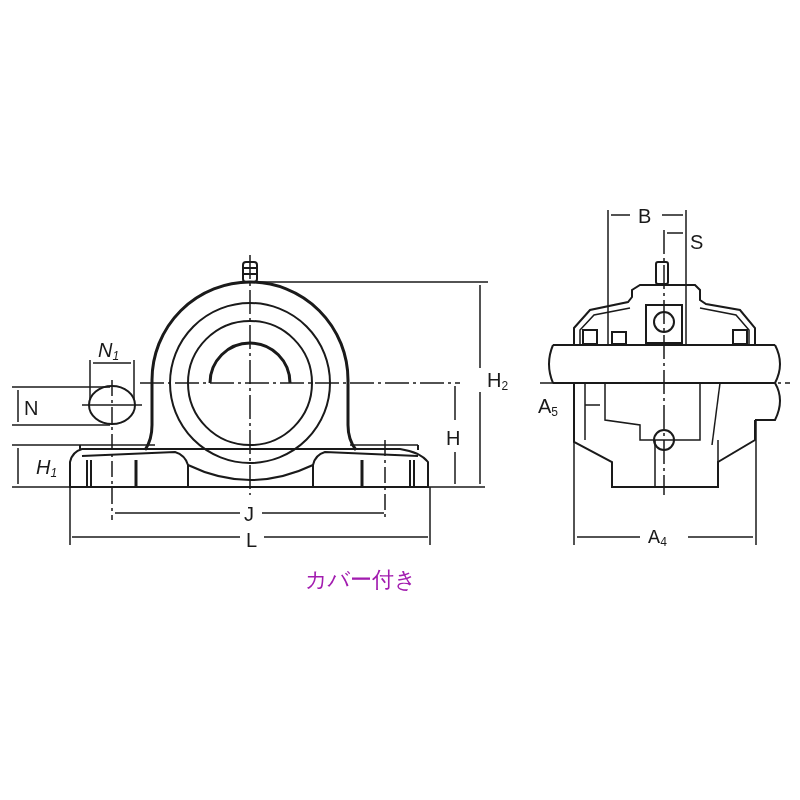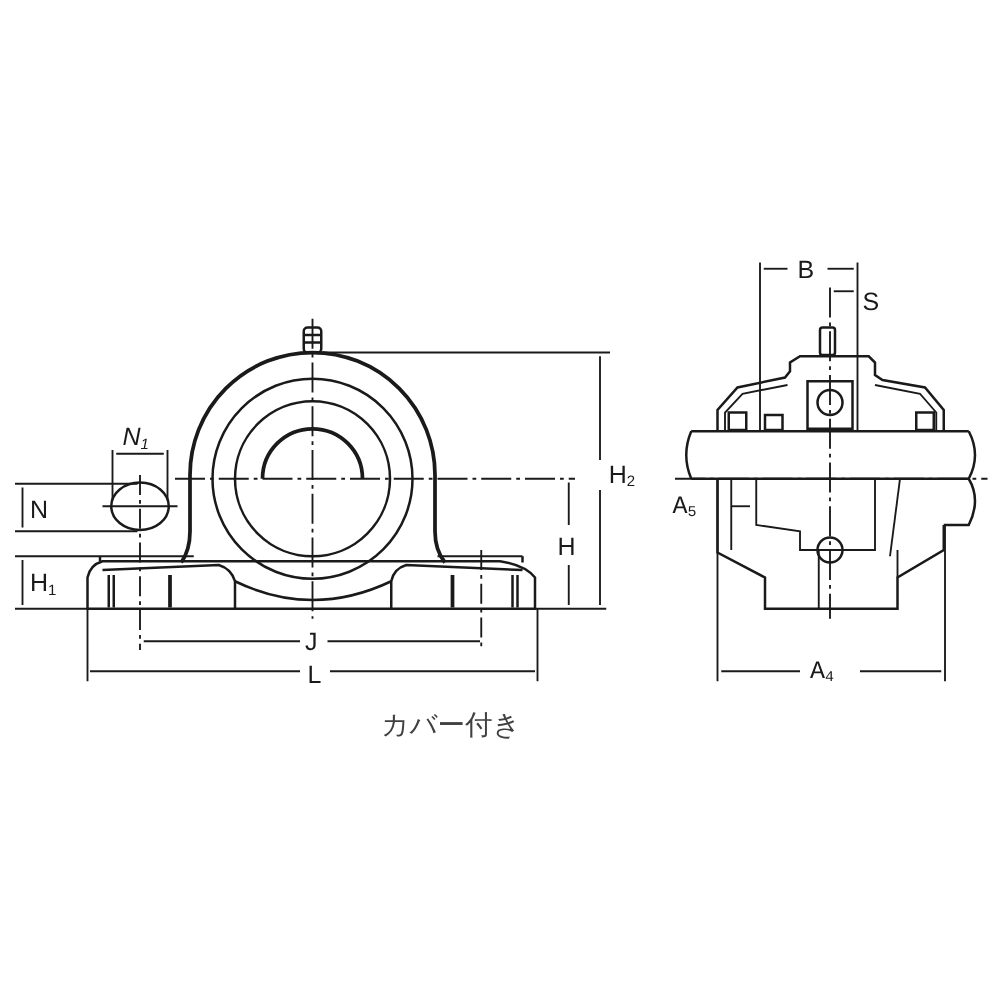--- a/index.html
+++ b/index.html
@@ -1,20 +1,20 @@
 <!DOCTYPE html>
 <html><head>
   <meta charset="utf-8">
   <style>
     html, body { margin:0; padding:0; background:#ffffff; }
     body { width:800px; height:800px; position:relative; overflow:hidden; font-family:"Liberation Sans", sans-serif; }
     svg { position:absolute; left:0; top:0; }
     .lbl { position:absolute; font-family:"Liberation Sans", sans-serif; color:#1a1a1a; font-size:20px; line-height:1; }
     .sub { font-size:12px; position:relative; top:3px; }
-    .caption { position:absolute; font-family:Liberation Sans, sans-serif; font-size:22px; color:#404040; }
+    .caption { position:absolute; font-family:Liberation Sans, sans-serif; font-size:22px; color:#a21caf; }
   </style>
 </head>
 <body>
 
 <svg width="800" height="800" viewBox="0 0 800 800" stroke="#1a1a1a" fill="none" stroke-width="2">
 
   <g>
 
     <path d="M70,487 L70,462 Q72,452 82,449 L400,449 Q420,452 428,462 L428,487 Z"></path>
     <line x1="80" y1="449" x2="80" y2="445"></line>
@@ -119,24 +119,24 @@
 
     <line x1="574" y1="383" x2="574" y2="545" stroke-width="1.5"></line>
     <line x1="756" y1="420" x2="756" y2="545" stroke-width="1.5"></line>
     <line x1="577" y1="537" x2="640" y2="537" stroke-width="1.5"></line>
     <line x1="688" y1="537" x2="753" y2="537" stroke-width="1.5"></line>
   </g>
 </svg>
 
 <div class="lbl" style="left:98px;top:340px;font-style:italic;"><span>N</span><span class="sub">1</span></div>
 <div class="lbl" style="left:24px;top:398px;"><span>N</span></div>
-<div class="lbl" style="left:24px;top:457px;"><span>H</span><span class="sub">1</span></div>
+<div class="lbl" style="left:36px;top:457px;font-style:italic;"><span>H</span><span class="sub">1</span></div>
 <div class="lbl" style="left:446px;top:428px;"><span>H</span></div>
 <div class="lbl" style="left:487px;top:370px;"><span>H</span><span class="sub">2</span></div>
 <div class="lbl" style="left:244px;top:504px;"><span>J</span></div>
 <div class="lbl" style="left:246px;top:530px;"><span>L</span></div>
 
 <div class="lbl" style="left:638px;top:206px;"><span>B</span></div>
 <div class="lbl" style="left:690px;top:232px;"><span>S</span></div>
-<div class="lbl" style="left:538px;top:396px;font-family:Liberation Mono, monospace;"><span>A</span><span class="sub">5</span></div>
+<div class="lbl" style="left:538px;top:396px;"><span>A</span><span class="sub">5</span></div>
 <div class="lbl" style="left:648px;top:528px;font-family:Liberation Mono, monospace;"><span>A</span><span class="sub">4</span></div>
 
 <div class="caption" style="left:305px;top:565px;">カバー付き</div>
 
 </body></html>

